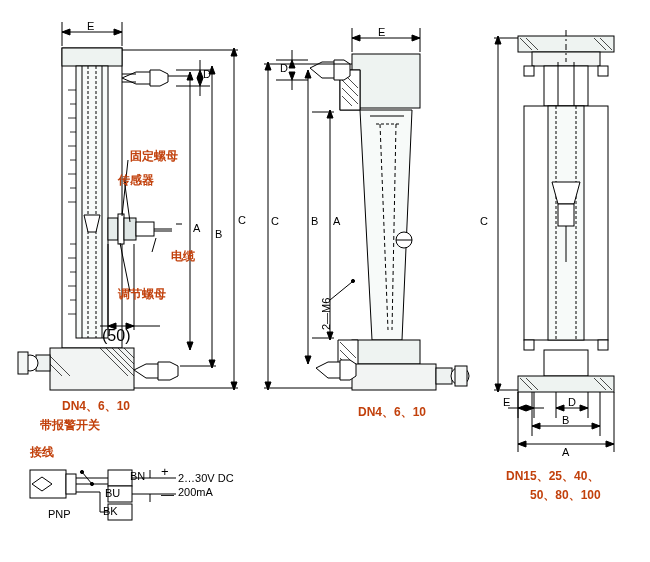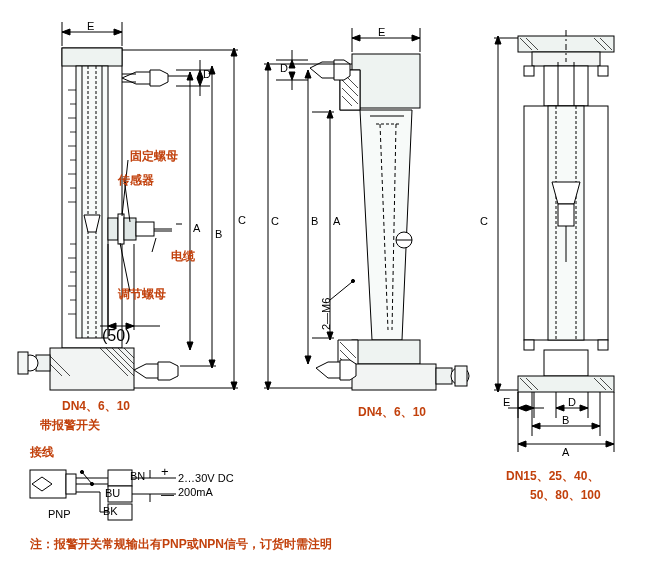--- a/index.html
+++ b/index.html
@@ -322,15 +322,14 @@
 <div class="lbl-cn" style="left:30px;top:444px;text-align:center;">接线</div>
 <div class="lbl" style="left:111px;top:470px;margin-left:19px;">BN</div>
 <div class="lbl" style="left:105px;top:487px;">BU</div>
 <div class="lbl" style="left:103px;top:505px;">BK</div>
 <div class="lbl" style="left:161px;top:464px;font-size:13px;">+</div>
 <div class="lbl" style="left:161px;top:487px;font-size:13px;">—</div>
 <div class="lbl" style="left:178px;top:472px;">2…30V DC</div>
 <div class="lbl" style="left:178px;top:486px;">200mA</div>
 <div class="lbl" style="left:48px;top:508px;">PNP</div>
 
-<div class="lbl-cn" style="left:30px;top:536px;">注：报警开关常规输出有PNP或NPN信号，订货时需注明</div>
 
 </div>
 
 </body></html>

